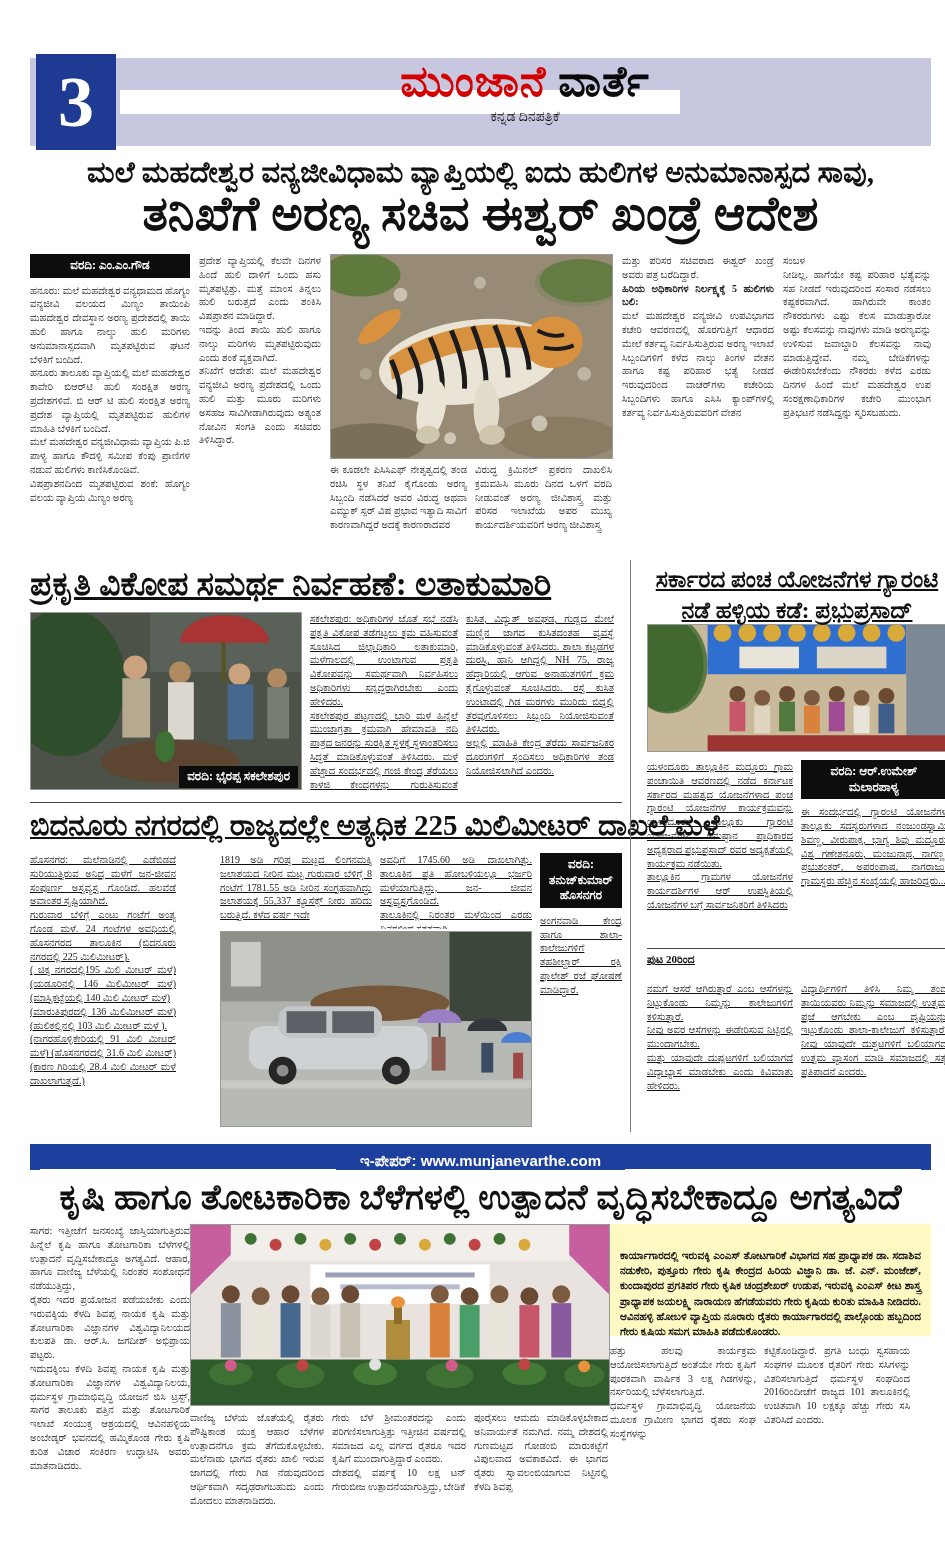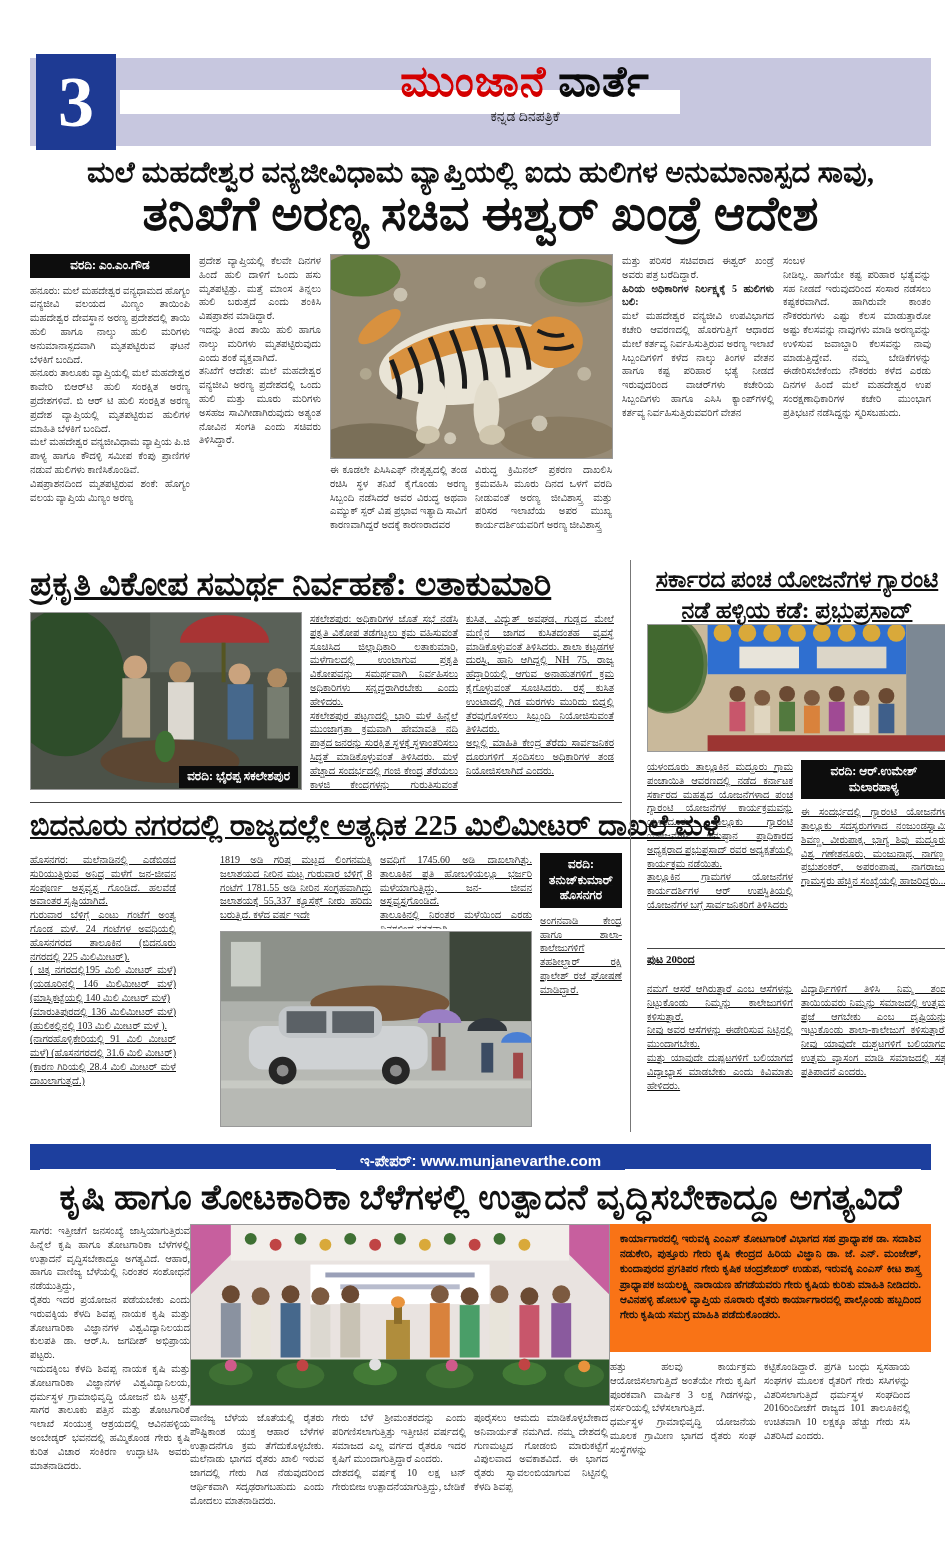--- a/index.html
+++ b/index.html
@@ -101,22 +101,22 @@
   
   .bot-head { height:54px; font-size:35px; font-weight:bold; text-align:center; padding-top:8px; white-space:nowrap; }
   .botrow { display:flex; gap:0; height:335px; }
   .botc1 { width:160px; } .botc1 .bodytext { height:330px; }
   .botmid { width:420px; }
   .botmid .photo-frame { width:420px; height:182px; }
   .botmid-caps { display:flex; gap:8px; margin-top:5px; height:143px; }
   .botmid-caps .bodytext { width:134px; height:143px; }
   .botright { flex:1; }
   .high-box {
-    background:#f97316; padding:7px 10px; font-size:10.5px; font-weight:bold;
-    line-height:1.45; text-align:justify; height:128px; overflow:hidden;
+    background:#fef9c3; padding:24px 10px; font-size:10.5px; font-weight:bold;
+    line-height:1.45; text-align:justify; height:112px; overflow:hidden;
   }
   .botright-cols { display:flex; gap:8px; margin-top:8px; height:196px; }
   .botright-cols .bodytext { width:146px; height:196px; }
 </style>
 </head>
 <body>
 
 <div class="page">
 
   <div class="topgap"></div>

